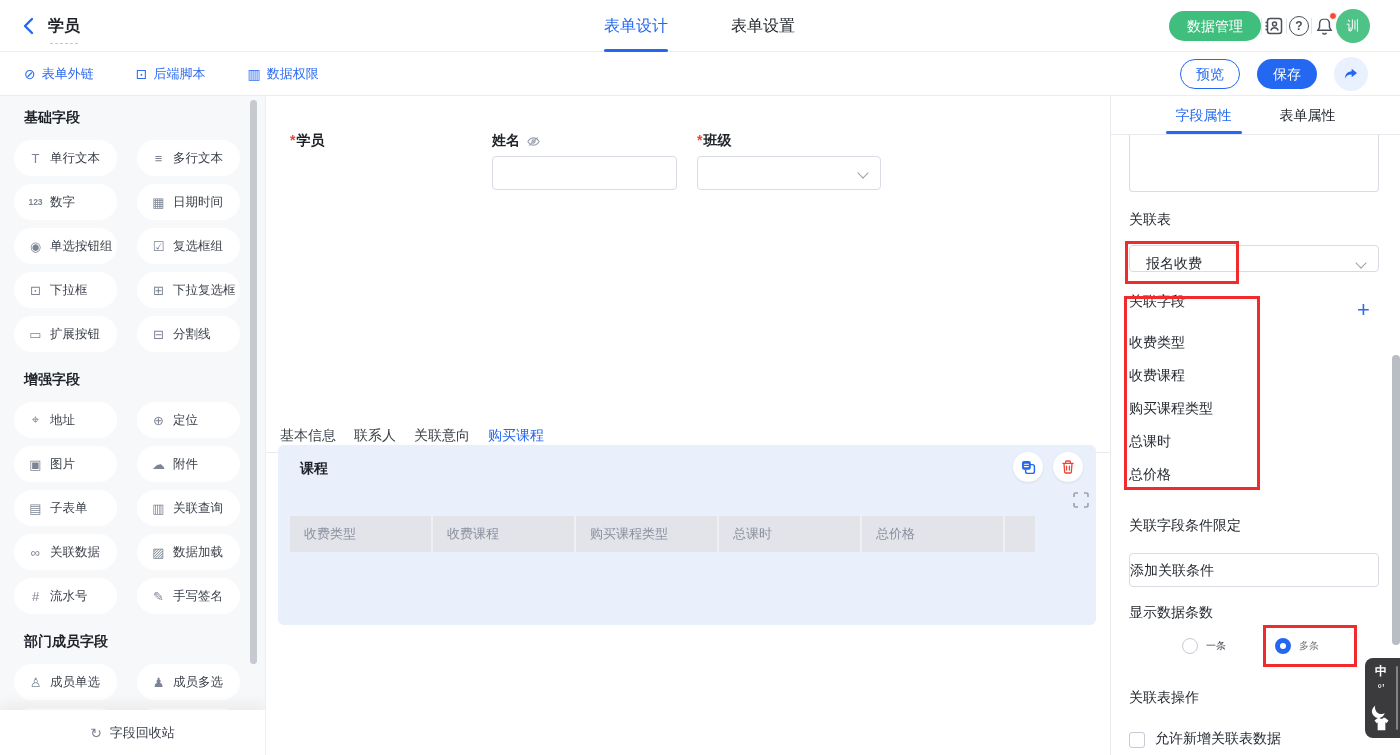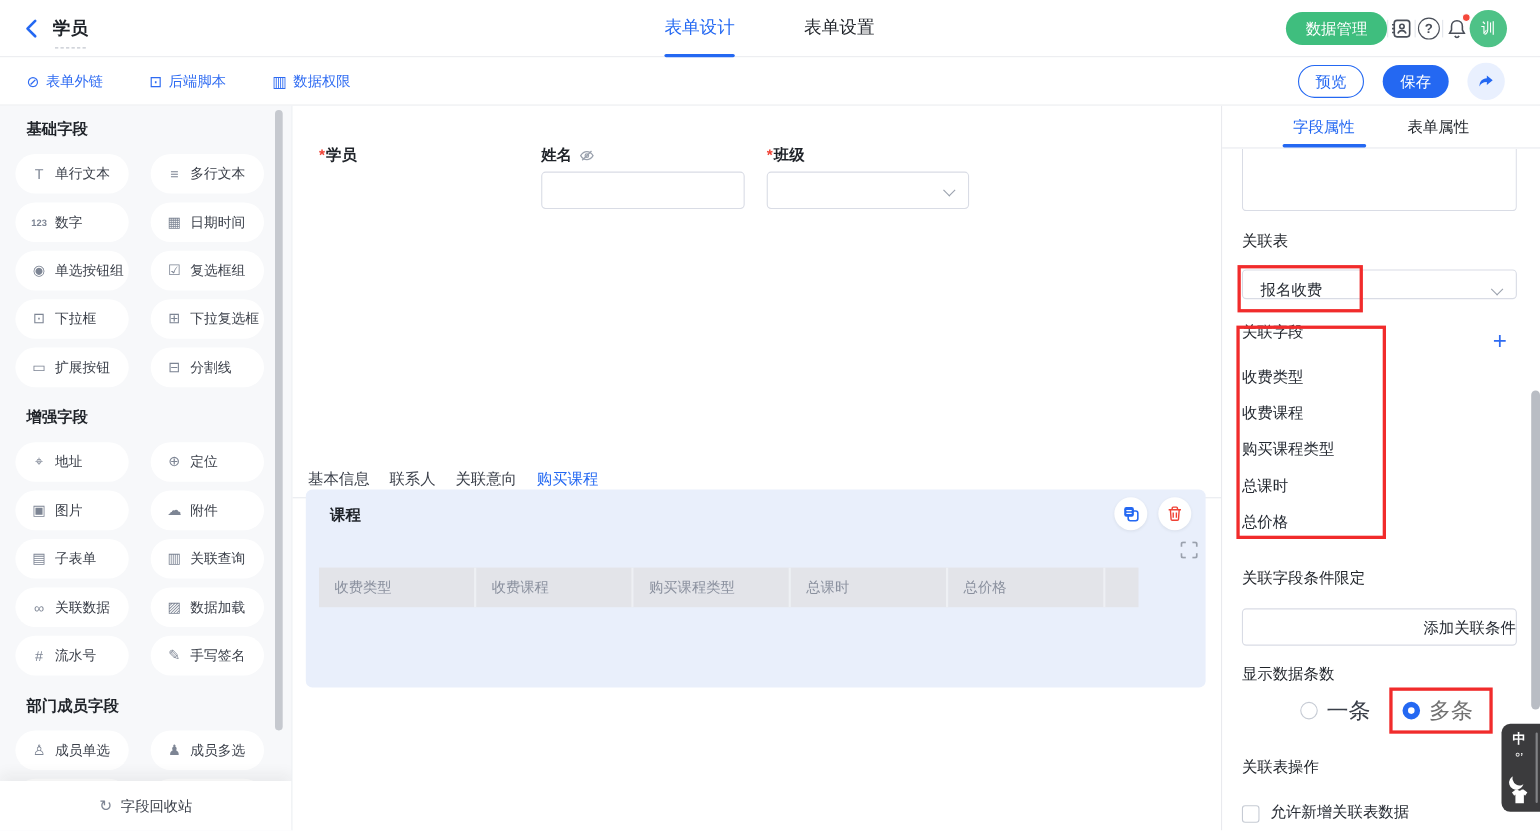--- a/index.html
+++ b/index.html
@@ -75,25 +75,25 @@
   .insp-tabs { position:absolute; left:0; top:0; width:100%; height:39px; border-bottom:1px solid #e8eaef; display:flex; justify-content:center; gap:48px; }
   .i-tab { position:relative; font-size:14px; color:#1f2329; line-height:38px; cursor:pointer; }
   .i-tab.active { color:#2468f2; }
   .i-tab.active::after { content:""; position:absolute; left:-10px; right:-10px; bottom:0; height:3px; background:#2468f2; border-radius:2px; }
   .scrolled-input { position:absolute; left:18px; top:39px; width:250px; height:57px; border:1px solid #d9dce5; border-top:none; border-radius:0 0 4px 4px; cursor:text; }
   .insp-label { position:absolute; left:18px; font-size:14px; font-weight:normal; }
   .insp-select { position:absolute; left:18px; top:149px; width:250px; height:27px; border:1px solid #d9dce5; border-radius:4px; font-size:14px; color:#262b33; line-height:34px; padding-left:16px; cursor:pointer; }
   .rel-list { position:absolute; left:18px; top:230px; width:130px; }
   .rel-item { height:33px; line-height:33px; font-size:14px; color:#262b33; cursor:pointer; }
   .plus-ic { position:absolute; left:246px; top:203px; font-size:22px; color:#2e6bf2; line-height:22px; cursor:pointer; font-weight:300; }
-  .cond-btn { position:absolute; left:18px; top:457px; width:250px; height:34px; border:1px solid #d9dce5; border-radius:4px; background:#fff; font-size:14px; color:#262b33; text-align:right; line-height:32px; cursor:pointer; }
+  .cond-btn { position:absolute; left:18px; top:457px; width:250px; height:34px; border:1px solid #d9dce5; border-radius:4px; background:#fff; font-size:14px; color:#262b33; text-align:left; line-height:32px; cursor:pointer; }
   .radio-row { position:absolute; top:538px; height:24px; display:flex; align-items:center; gap:8px; cursor:pointer; }
   .radio { width:16px; height:16px; border-radius:50%; border:1px solid #c6cbd4; background:#fff; flex:none; }
   .radio.on { border:5px solid #2468f2; }
-  .radio-lb { font-size:20px; color:#3a3f49;font-family:Liberation Serif, serif; }
+  .radio-lb { font-size:10px; color:#3a3f49;font-family:Liberation Serif, serif; }
   .radio-lb.on { color:#737373; }
   .cb { position:absolute; left:18px; top:636px; width:16px; height:16px; border:1px solid #c6cbd4; border-radius:3px; background:#fff; cursor:pointer; }
   .cb-lb { position:absolute; left:44px; top:634px; font-size:14px; color:#262b33; }
   .insp-scroll { position:absolute; left:281px; top:259px; width:8px; height:290px; border-radius:4px; background:#b9bdc4; }
 
   .anno { position:absolute; border:3px solid #f12b2b; z-index:40; pointer-events:none; }
   .anno1 { left:14px; top:145px; width:114px; height:43px; }
   .anno2 { left:13px; top:200px; width:136px; height:194px; }
   .anno3 { left:152px; top:529px; width:94px; height:42px; }
 

